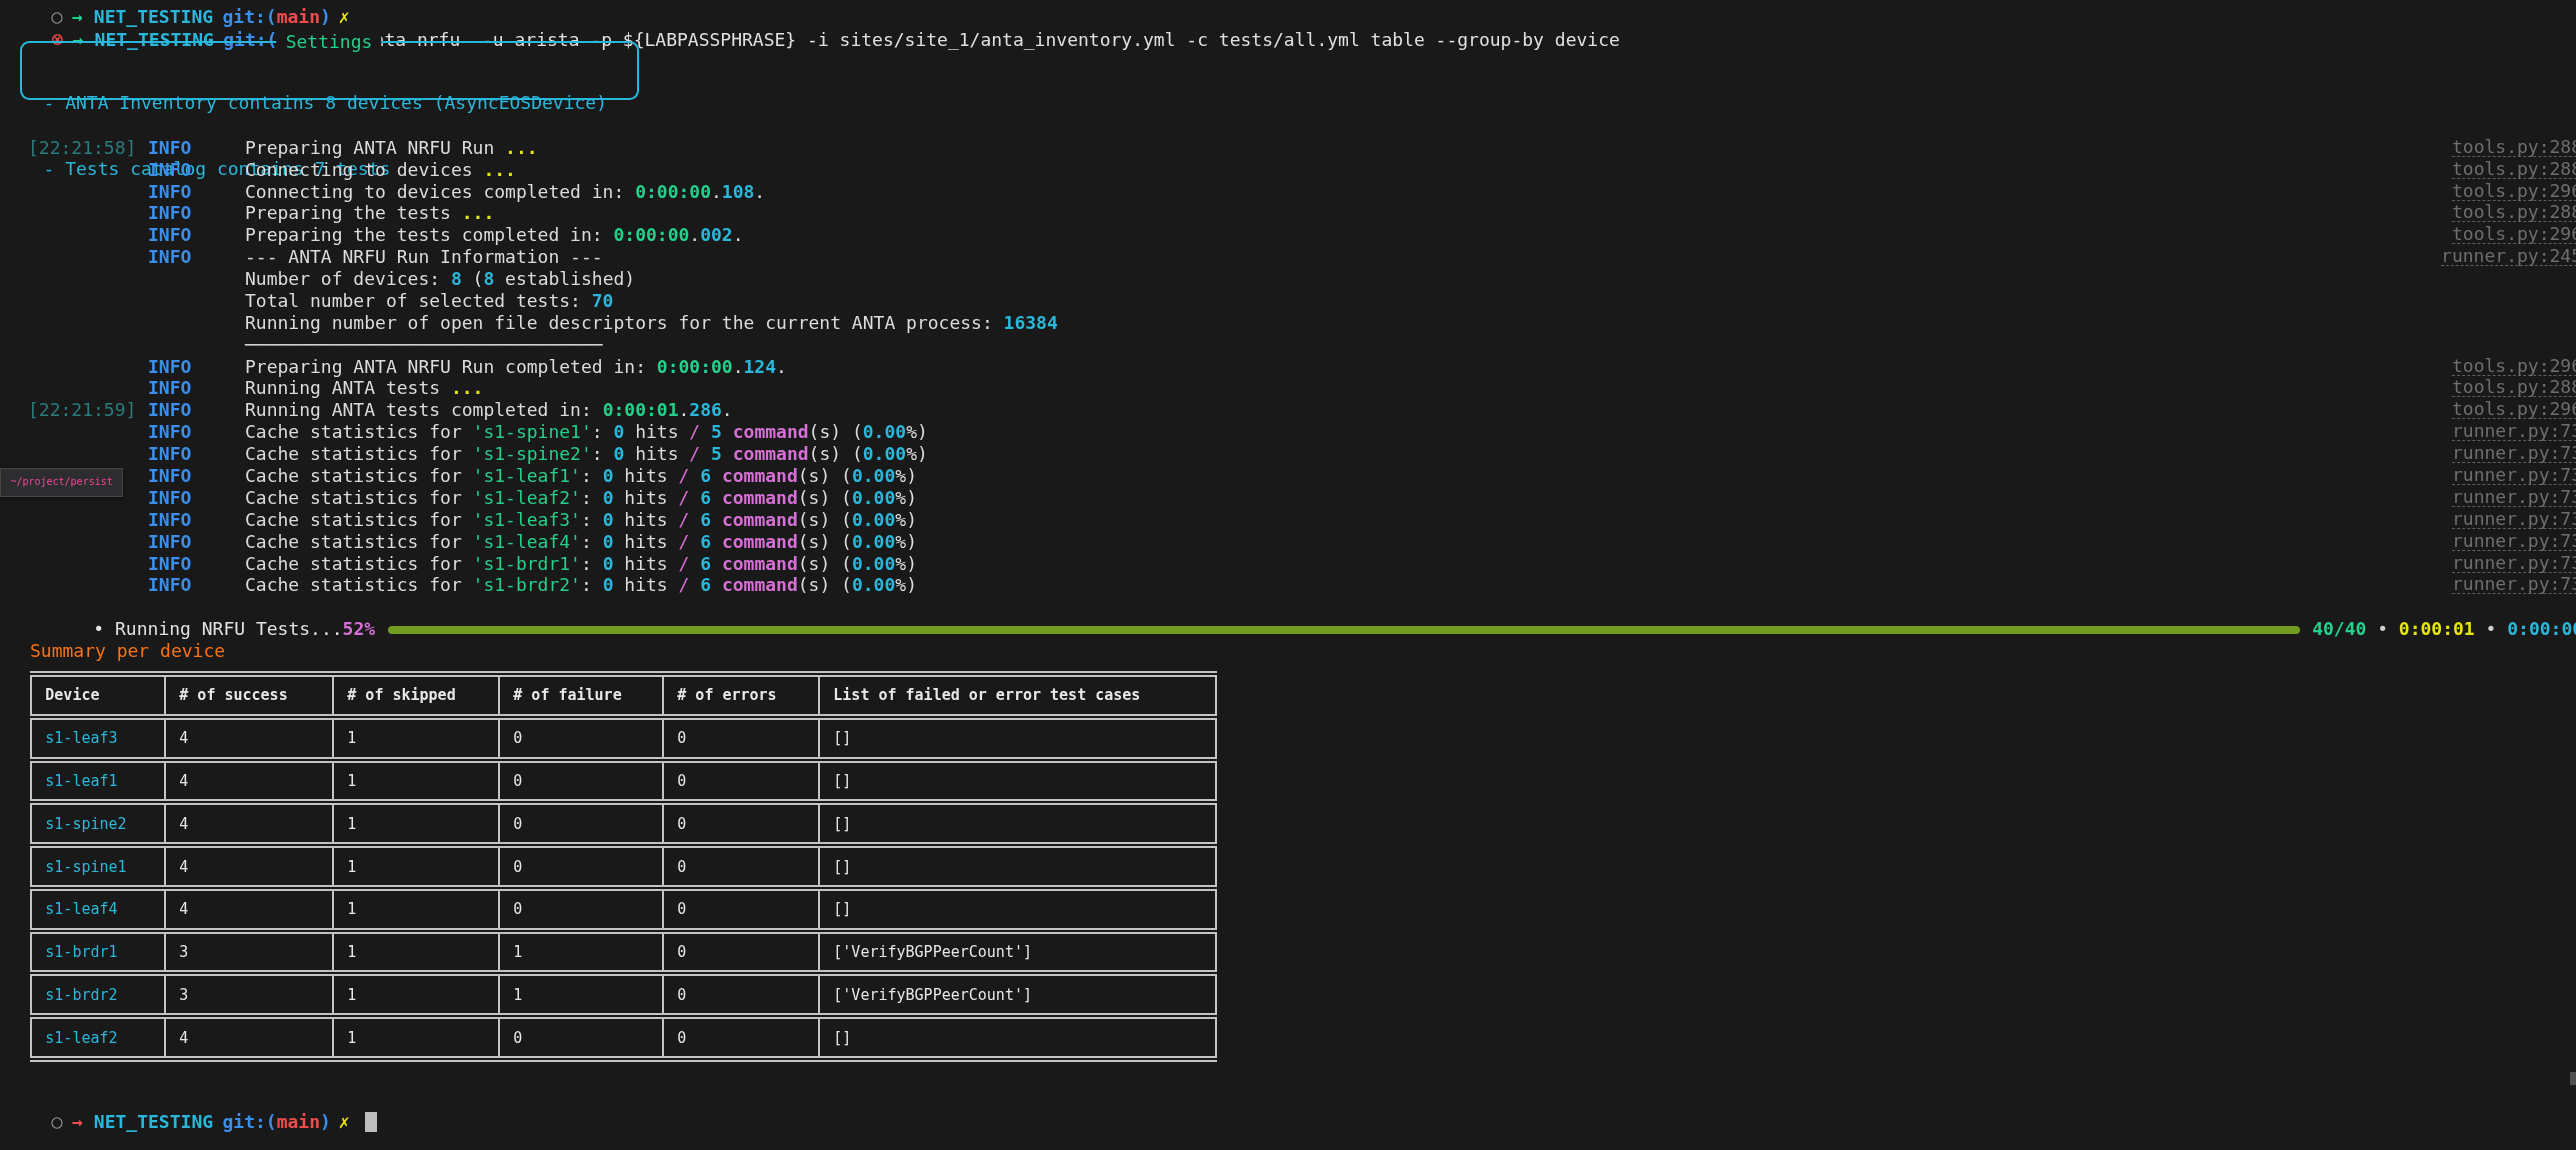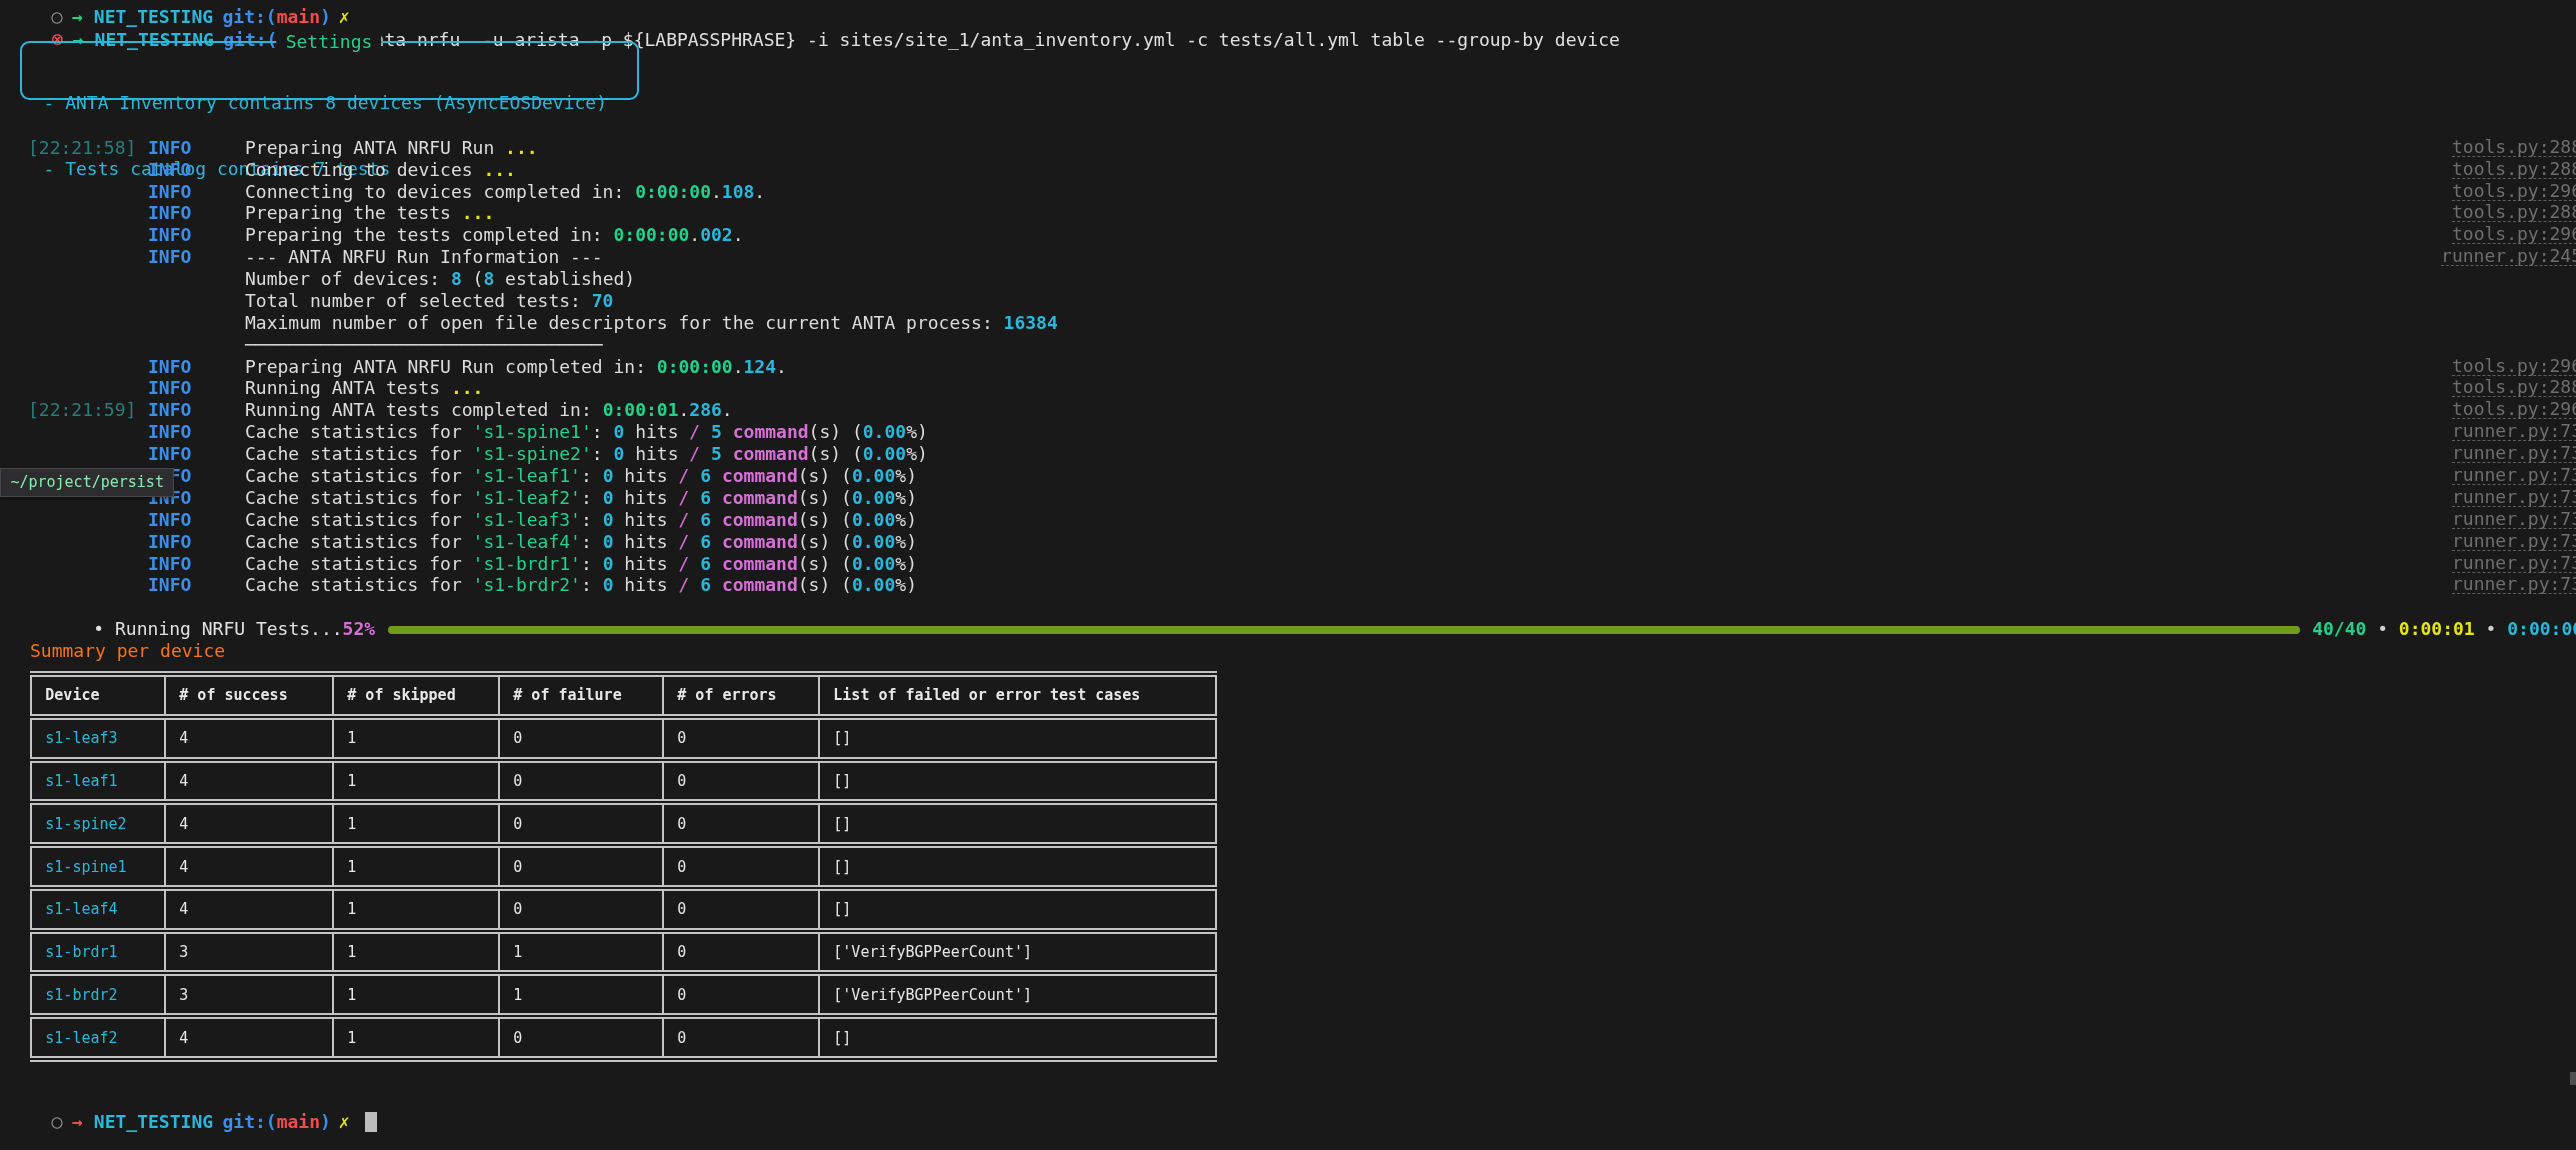--- a/index.html
+++ b/index.html
@@ -74,22 +74,22 @@
   table.summary th,table.summary td{
     border-left:2.3px solid var(--c-tborder);border-right:2.3px solid var(--c-tborder);
     padding:9.4px 13.3px;text-align:left;font-weight:normal;white-space:pre;overflow:hidden;
   }
   table.summary th{font-weight:bold;}
   td.device{color:var(--c-cyan);}
 
   
   .tooltip{
     position:absolute;left:0;top:468px;height:26.6px;line-height:26.6px;z-index:6;
-    background:#2d2d30;border:0.8px solid #464647;color:#86efac;
-    font-size:15px;padding:0 9.4px;box-shadow:0 1.6px 4.7px rgba(0,0,0,.5);white-space:pre;
+    background:#2d2d30;border:0.8px solid #464647;color:#ec4899;
+    font-size:10px;padding:0 9.4px;box-shadow:0 1.6px 4.7px rgba(0,0,0,.5);white-space:pre;
   }
 
   .scroll-thumb{position:absolute;right:0;top:1072px;width:6.3px;height:12.5px;background:#4f4f4f;}
 </style>
 </head>
 <body>
 
 <div class="terminal">
 
   <div class="row prompt-row" style="top:-17px">
@@ -110,21 +110,21 @@
 
   <div>
       <div class="row log-row" style="top: 137px;"><span class="ts">[22:21:58]</span><span class="lvl">INFO</span><span class="msg">Preparing ANTA NRFU Run </span><span class="sg-y">...</span><span class="flink">tools.py:288</span></div>
       <div class="row log-row" style="top: 159px;"><span class="ts"></span><span class="lvl">INFO</span><span class="msg">Connecting to devices </span><span class="sg-y">...</span><span class="flink">tools.py:288</span></div>
       <div class="row log-row" style="top: 181px;"><span class="ts"></span><span class="lvl">INFO</span><span class="msg">Connecting to devices completed in: </span><span class="sg-g">0:00:00</span><span class="msg">.</span><span class="sg-n">108</span><span class="msg">.</span><span class="flink">tools.py:296</span></div>
       <div class="row log-row" style="top: 202px;"><span class="ts"></span><span class="lvl">INFO</span><span class="msg">Preparing the tests </span><span class="sg-y">...</span><span class="flink">tools.py:288</span></div>
       <div class="row log-row" style="top: 224px;"><span class="ts"></span><span class="lvl">INFO</span><span class="msg">Preparing the tests completed in: </span><span class="sg-g">0:00:00</span><span class="msg">.</span><span class="sg-n">002</span><span class="msg">.</span><span class="flink">tools.py:296</span></div>
       <div class="row log-row" style="top: 246px;"><span class="ts"></span><span class="lvl">INFO</span><span class="msg">--- ANTA NRFU Run Information ---</span><span class="flink">runner.py:245</span></div>
       <div class="row log-row" style="top: 268px;"><span class="ts"></span><span class="lvl"></span><span class="msg">Number of devices: </span><span class="sg-n">8</span><span class="msg"> (</span><span class="sg-n">8</span><span class="msg"> established)</span></div>
       <div class="row log-row" style="top: 290px;"><span class="ts"></span><span class="lvl"></span><span class="msg">Total number of selected tests: </span><span class="sg-n">70</span></div>
-      <div class="row log-row" style="top: 312px;"><span class="ts"></span><span class="lvl"></span><span class="msg">Maximum number of open file descriptors for the current ANTA process: </span><span class="sg-n">16384</span></div>
+      <div class="row log-row" style="top: 312px;"><span class="ts"></span><span class="lvl"></span><span class="msg">Running number of open file descriptors for the current ANTA process: </span><span class="sg-n">16384</span></div>
       <div class="row log-row" style="top: 334px;"><span class="ts"></span><span class="lvl"></span><span class="msg">─────────────────────────────────</span></div>
       <div class="row log-row" style="top: 356px;"><span class="ts"></span><span class="lvl">INFO</span><span class="msg">Preparing ANTA NRFU Run completed in: </span><span class="sg-g">0:00:00</span><span class="msg">.</span><span class="sg-n">124</span><span class="msg">.</span><span class="flink">tools.py:296</span></div>
       <div class="row log-row" style="top: 377px;"><span class="ts"></span><span class="lvl">INFO</span><span class="msg">Running ANTA tests </span><span class="sg-y">...</span><span class="flink">tools.py:288</span></div>
       <div class="row log-row" style="top: 399px;"><span class="ts">[22:21:59]</span><span class="lvl">INFO</span><span class="msg">Running ANTA tests completed in: </span><span class="sg-g">0:00:01</span><span class="msg">.</span><span class="sg-n">286</span><span class="msg">.</span><span class="flink">tools.py:296</span></div>
       <div class="row log-row" style="top: 421px;"><span class="ts"></span><span class="lvl">INFO</span><span class="msg">Cache statistics for </span><span class="sg-s">'s1-spine1'</span><span class="msg">: </span><span class="sg-n">0</span><span class="msg"> hits </span><span class="sg-m">/</span><span class="msg"> </span><span class="sg-n">5</span><span class="msg"> </span><span class="sg-mb">command</span><span class="msg">(s) (</span><span class="sg-n">0.00</span><span class="msg">%)</span><span class="flink">runner.py:73</span></div>
       <div class="row log-row" style="top: 443px;"><span class="ts"></span><span class="lvl">INFO</span><span class="msg">Cache statistics for </span><span class="sg-s">'s1-spine2'</span><span class="msg">: </span><span class="sg-n">0</span><span class="msg"> hits </span><span class="sg-m">/</span><span class="msg"> </span><span class="sg-n">5</span><span class="msg"> </span><span class="sg-mb">command</span><span class="msg">(s) (</span><span class="sg-n">0.00</span><span class="msg">%)</span><span class="flink">runner.py:73</span></div>
       <div class="row log-row" style="top: 465px;"><span class="ts"></span><span class="lvl">INFO</span><span class="msg">Cache statistics for </span><span class="sg-s">'s1-leaf1'</span><span class="msg">: </span><span class="sg-n">0</span><span class="msg"> hits </span><span class="sg-m">/</span><span class="msg"> </span><span class="sg-n">6</span><span class="msg"> </span><span class="sg-mb">command</span><span class="msg">(s) (</span><span class="sg-n">0.00</span><span class="msg">%)</span><span class="flink">runner.py:73</span></div>
       <div class="row log-row" style="top: 487px;"><span class="ts"></span><span class="lvl">INFO</span><span class="msg">Cache statistics for </span><span class="sg-s">'s1-leaf2'</span><span class="msg">: </span><span class="sg-n">0</span><span class="msg"> hits </span><span class="sg-m">/</span><span class="msg"> </span><span class="sg-n">6</span><span class="msg"> </span><span class="sg-mb">command</span><span class="msg">(s) (</span><span class="sg-n">0.00</span><span class="msg">%)</span><span class="flink">runner.py:73</span></div>
       <div class="row log-row" style="top: 509px;"><span class="ts"></span><span class="lvl">INFO</span><span class="msg">Cache statistics for </span><span class="sg-s">'s1-leaf3'</span><span class="msg">: </span><span class="sg-n">0</span><span class="msg"> hits </span><span class="sg-m">/</span><span class="msg"> </span><span class="sg-n">6</span><span class="msg"> </span><span class="sg-mb">command</span><span class="msg">(s) (</span><span class="sg-n">0.00</span><span class="msg">%)</span><span class="flink">runner.py:73</span></div>
       <div class="row log-row" style="top: 531px;"><span class="ts"></span><span class="lvl">INFO</span><span class="msg">Cache statistics for </span><span class="sg-s">'s1-leaf4'</span><span class="msg">: </span><span class="sg-n">0</span><span class="msg"> hits </span><span class="sg-m">/</span><span class="msg"> </span><span class="sg-n">6</span><span class="msg"> </span><span class="sg-mb">command</span><span class="msg">(s) (</span><span class="sg-n">0.00</span><span class="msg">%)</span><span class="flink">runner.py:73</span></div>

